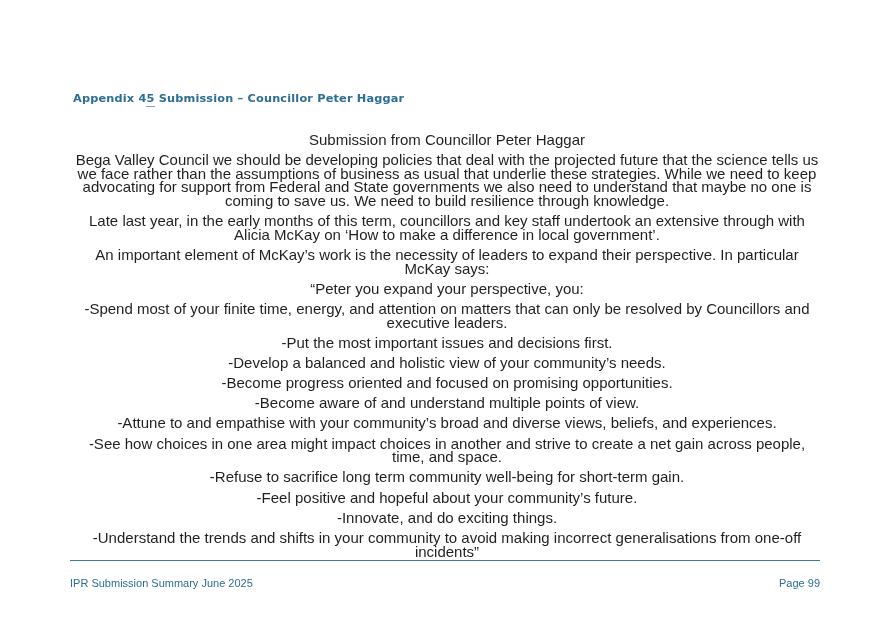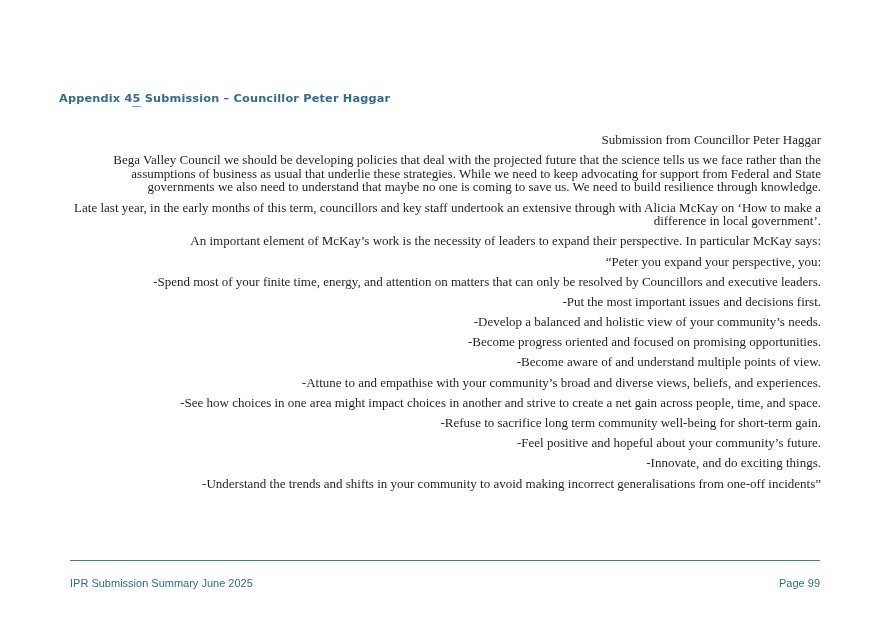--- a/index.html
+++ b/index.html
@@ -20,21 +20,21 @@
     position: relative;
     width: 876px;
     height: 620px;
     background: #ffffff;
     box-sizing: border-box;
   }
 
   
   .doc-heading {
     position: absolute;
-    left: 59px;
+    left: 73px;
     top: 92px;
     width: 750px;
     font-family: "DejaVu Sans", sans-serif;
     font-size: 11.3px;
     font-weight: bold;
     letter-spacing: 0.18px;
     color: #2d6e94;
     white-space: nowrap;
   }
   .doc-heading .mark-under {
@@ -50,25 +50,25 @@
     height: 1px;
     background: #7aa8c0;
   }
 
   
   .doc-body {
     position: absolute;
     left: 73px;
     top: 133px;
     width: 748px;
-    font-family: Liberation Serif, serif;
-    font-size: 13px;
+    font-family: Liberation Sans, sans-serif;
+    font-size: 15px;
     line-height: 13.6px;
     color: #231f20;
-    text-align: right;
+    text-align: center;
   }
 
   .doc-body p {
     margin: 0 0 6.6px 0;
     padding: 0;
   }
   .doc-body p.para {
     margin-bottom: 6.6px;
   }
   .doc-body p.listline {

